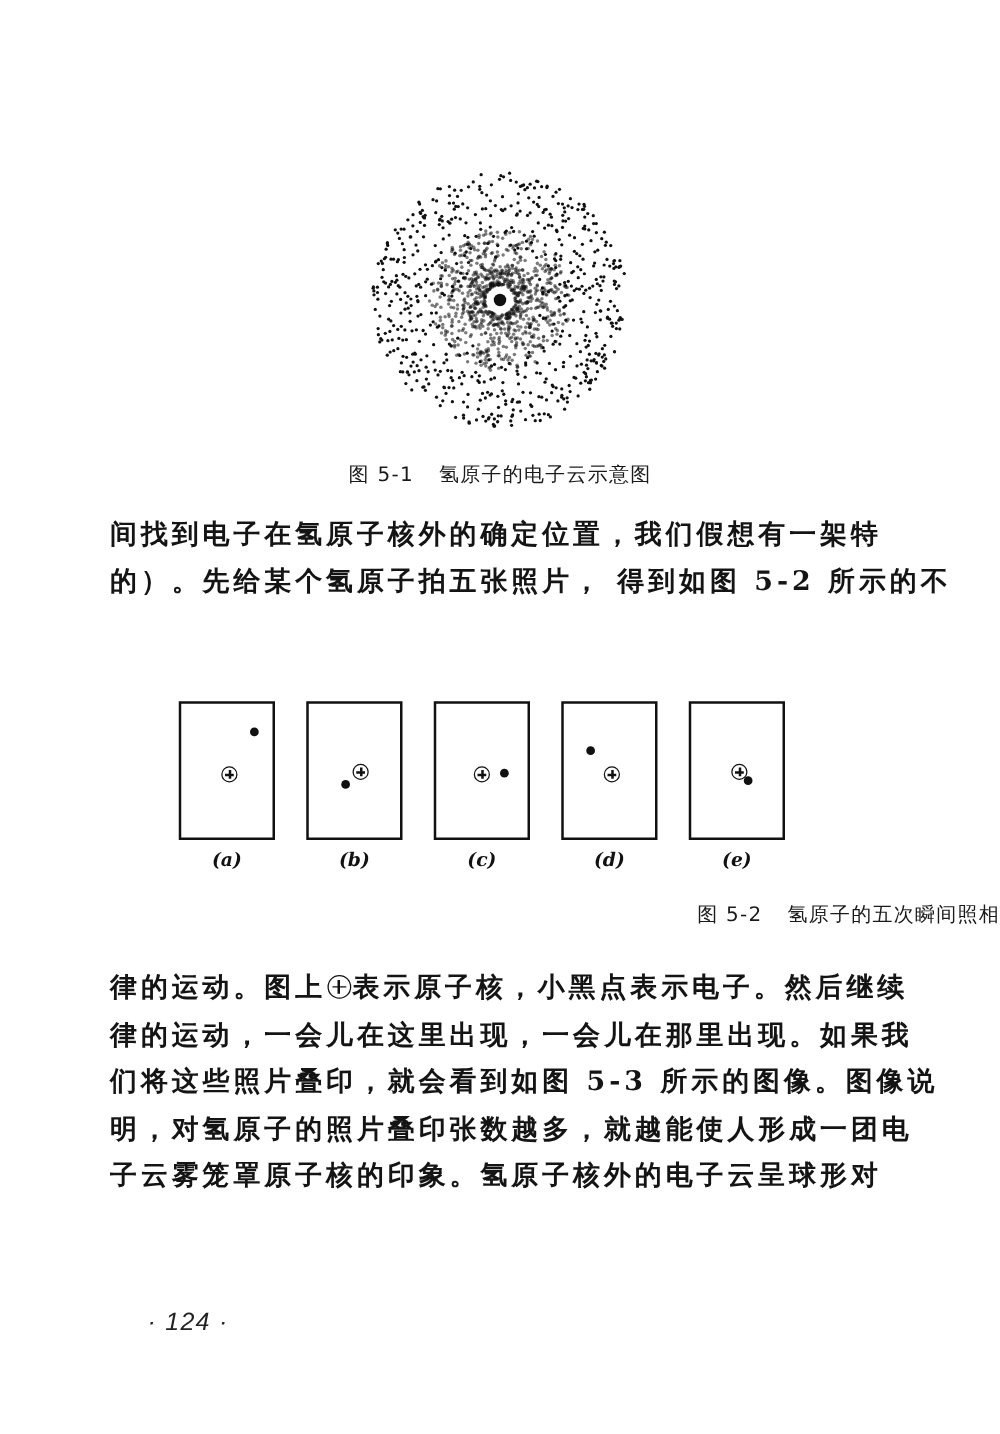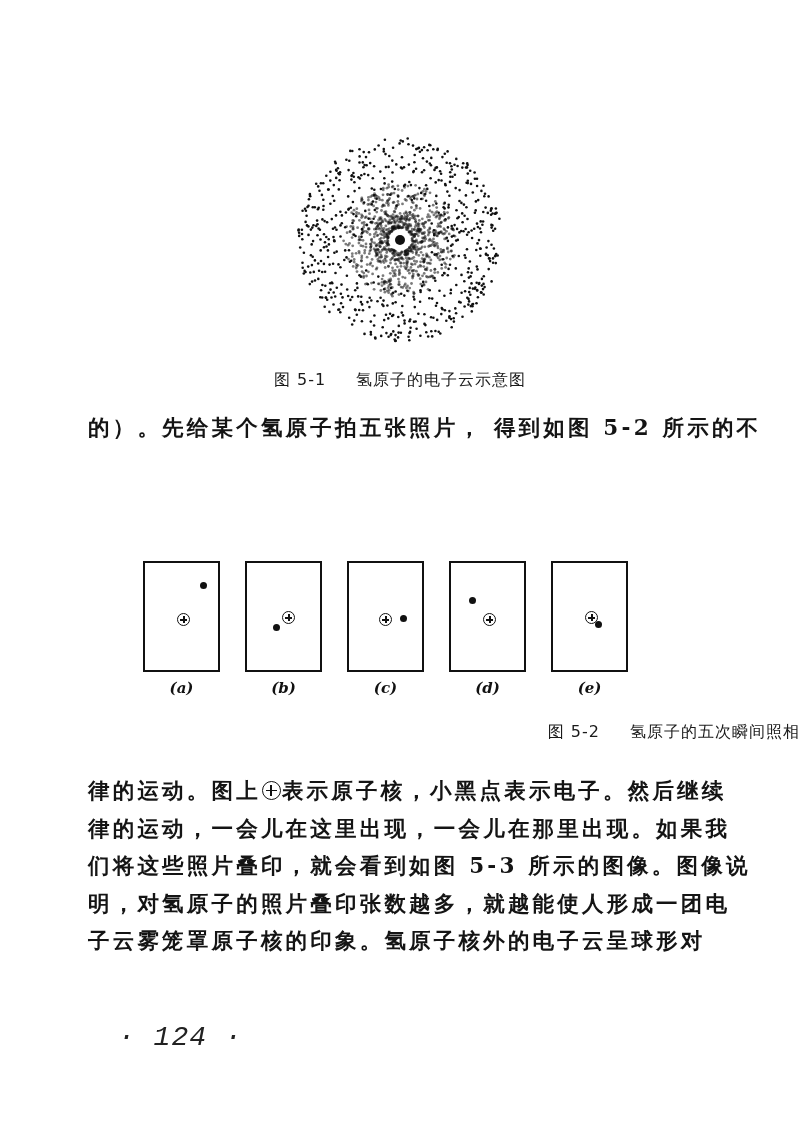--- a/index.html
+++ b/index.html
@@ -8,21 +8,21 @@
       font-family: "DejaVu Serif", "Liberation Serif", serif;
       color: #111;
     }
     .abs { position: absolute; }
     #cloud { left: 295px; top: 135px; width: 210px; height: 210px; }
     .caption {
       position: absolute; left: 0; width: 800px; text-align: center;
       font-family: "DejaVu Sans", "Liberation Sans", sans-serif;
       font-size: 16px; letter-spacing: 1px; color: #1a1a1a;
     }
-    .caption .num { margin-right: 30px; }
+    .caption .num { margin-right: 20px; }
     .para {
       position: absolute; left: 88px; width: 620px;
       font-size: 21.5px; line-height: 37.5px; letter-spacing: 3.2px;
       font-weight: bold; color: #141414;
       white-space: nowrap;
     }
     .para .line { display: block; height: 37.5px; }
     .panel {
       position: absolute; top: 561px; width: 73px; height: 107px;
       border: 2px solid #111; background: #fff;
@@ -45,23 +45,23 @@
       font-style: italic; font-weight: bold; font-size: 15px; color: #111;
     }
     .inline-nucleus {
       display: inline-block; width: 17px; height: 17px; border: 1.6px solid #111;
       border-radius: 50%; position: relative; vertical-align: -2px; margin: 0 1px;
     }
     .inline-nucleus::before, .inline-nucleus::after { content: ""; position: absolute; background: #111; }
     .inline-nucleus::before { left: 3px; right: 3px; top: 7.5px; height: 1.6px; }
     .inline-nucleus::after { top: 3px; bottom: 3px; left: 7.5px; width: 1.6px; }
     #page-number {
-      position: absolute; left: 118px; top: 1022px;
-      font-family: Liberation Mono, monospace;
-      font-style: italic; font-size: 28px; color: #222; letter-spacing: 1px;
+      position: absolute; left: 118px; top: 1047px;
+      font-family: Liberation Sans, sans-serif;
+      font-style: italic; font-size: 20px; color: #222; letter-spacing: 1px;
     }
   </style>
 </head>
 <body>
 
 <svg id="cloud" class="abs" viewBox="0 0 210 210">
     <circle cx="92.9" cy="87.1" r="1.4" fill="#111" fill-opacity="0.55"></circle>
     <circle cx="66.8" cy="63.0" r="1.4" fill="#111" fill-opacity="0.55"></circle>
     <circle cx="88.3" cy="69.9" r="1.4" fill="#111" fill-opacity="0.55"></circle>
     <circle cx="128.5" cy="149.5" r="1.4" fill="#111" fill-opacity="0.55"></circle>
@@ -1613,20 +1613,21 @@
     <circle cx="41.6" cy="35.7" r="1.3" fill="#111"></circle>
     <circle cx="105" cy="105" r="9" fill="#fff"></circle>
     <circle cx="105" cy="105" r="5" fill="#111"></circle>
   </svg>
 
 <div class="caption" style="top:370px;">
   <span class="num">图 5-1</span><span>氢原子的电子云示意图</span>
 </div>
 
 <div class="para" style="top:409px;">
+  <span class="line">间找到电子在氢原子核外的确定位置，我们假想有一架特</span>
   <span class="line">的）。先给某个氢原子拍五张照片， 得到如图 5-2 所示的不</span>
 </div>
 
 <div>
   <div class="panel" style="left:143px;">
     <div class="nucleus" style="left:32px;top:50px;"></div>
     <div class="electron" style="left:55px;top:19px;"></div>
   </div>
   <div class="panel" style="left:245px;">
     <div class="nucleus" style="left:35px;top:48px;"></div>

